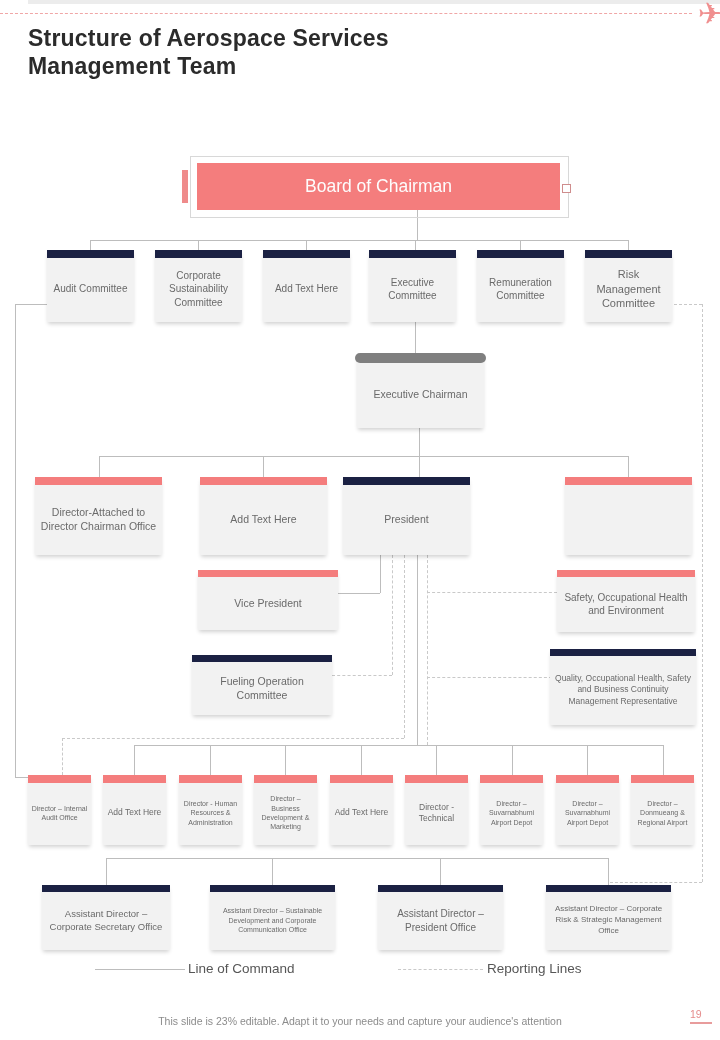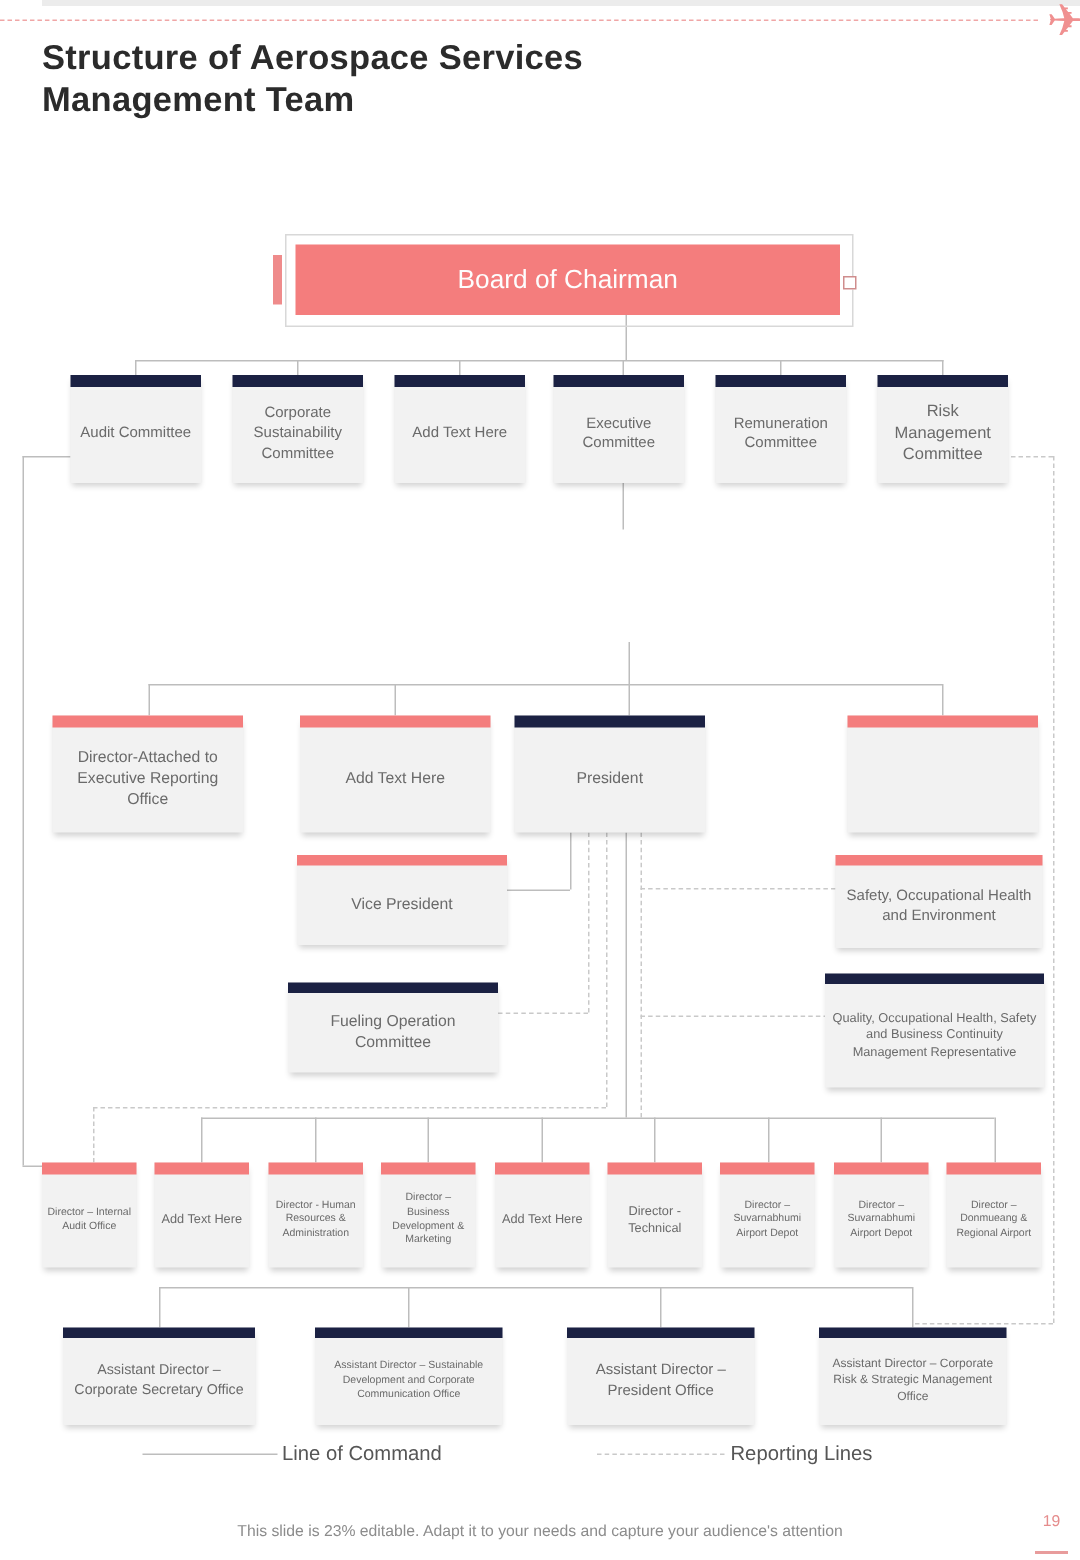--- a/index.html
+++ b/index.html
@@ -29,22 +29,22 @@
   .board{position:absolute;left:197px;top:163px;width:363px;height:47px;background:#f47d7d;
          display:flex;align-items:center;justify-content:center;color:#fdfdfd;font-size:17.5px;}
   .selframe{position:absolute;left:190px;top:156px;width:377px;height:60px;
             border:1px solid #d8d8d8;pointer-events:none;}
   .selhandle{position:absolute;left:562px;top:184px;width:7px;height:7px;
              background:#fff;border:1px solid #cf8d8d;}
   .seltick{position:absolute;left:182px;top:170px;width:6px;height:33px;background:#ef8b8b;}
   .legend-label{position:absolute;font-size:13.5px;color:#565656;}
   .footer{position:absolute;left:0;right:0;top:1015px;text-align:center;
           font-size:10.5px;color:#8c8c8c;}
-  .pagenum{position:absolute;right:8px;top:1008px;width:22px;text-align:center;
-           font-size:10.5px;color:#e58c8c;border-bottom:2px solid #e89c9c;padding-bottom:14px;}
+  .pagenum{position:absolute;right:8px;top:1008px;width:22px;
+           font-size:10.5px;color:#e58c8c;border-bottom:2px solid #e89c9c;padding-bottom:2px;}
 </style>
 </head>
 <body>
 
 <div class="slide">
 
   <div class="topstrip"></div>
   <div class="topdash"></div>
   <span class="plane">✈</span>
 
@@ -123,24 +123,28 @@
   </div>
   <div class="node" style="left:477px;top:250px;width:87px;height:72px">
     <div class="bar navy"></div>
     <div class="lbl" style="font-size:10px">Remuneration Committee</div>
   </div>
   <div class="node" style="left:585px;top:250px;width:87px;height:72px">
     <div class="bar navy"></div>
     <div class="lbl" style="font-size:11px">Risk Management Committee</div>
   </div>
 
+  <div class="node" style="left:357px;top:353px;width:127px;height:75px">
+    <div class="bar gray"></div>
+    <div class="lbl" style="font-size:10.5px;top:10px">Executive Chairman</div>
+  </div>
 
   <div class="node" style="left:35px;top:477px;width:127px;height:78px">
     <div class="bar pink"></div>
-    <div class="lbl" style="font-size:10.5px">Director-Attached to Executive Reporting Office</div>
+    <div class="lbl" style="font-size:10.5px">Director-Attached to Director Chairman Office</div>
   </div>
   <div class="node" style="left:200px;top:477px;width:127px;height:78px">
     <div class="bar pink"></div>
     <div class="lbl" style="font-size:10.5px;left:28px;right:28px">Add Text Here</div>
   </div>
   <div class="node" style="left:343px;top:477px;width:127px;height:78px">
     <div class="bar navy"></div>
     <div class="lbl" style="font-size:10.5px">President</div>
   </div>
   <div class="node" style="left:565px;top:477px;width:127px;height:78px">

